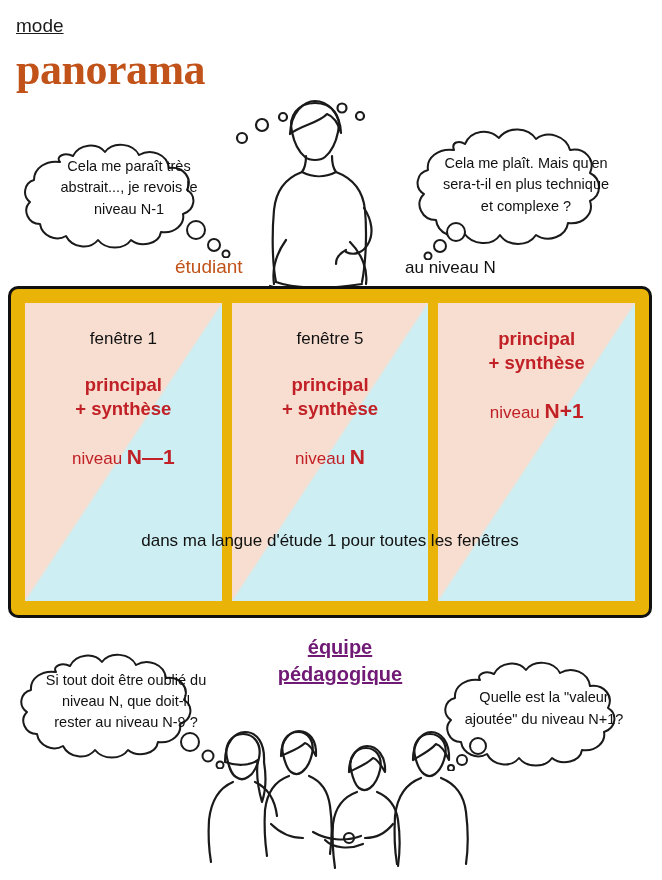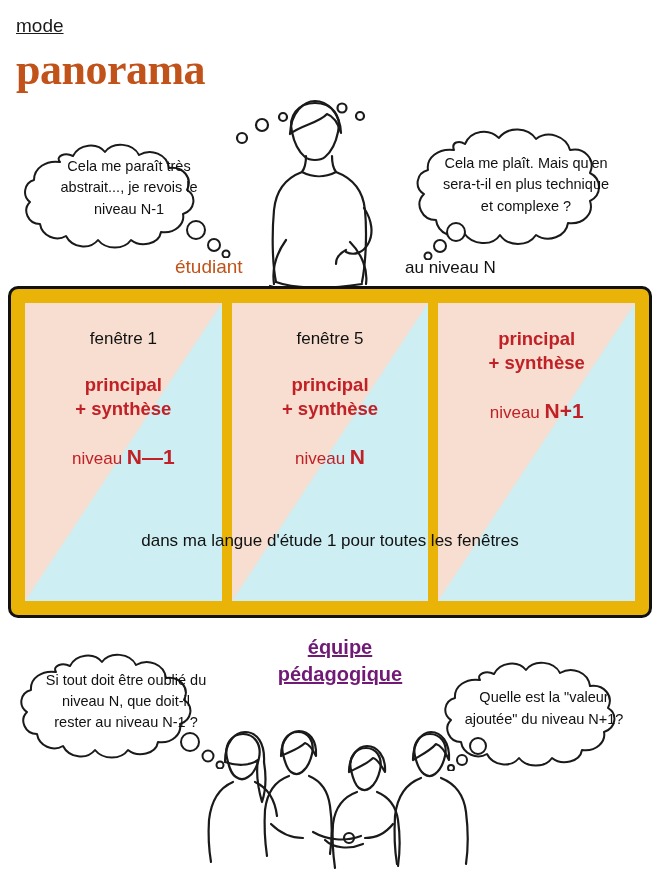--- a/index.html
+++ b/index.html
@@ -258,21 +258,21 @@
   <div class="bubble-text">Cela me plaît. Mais qu'en sera-t-il en plus technique et complexe ?</div>
 </div>
 
 <div class="bubble" id="bubble-team-left">
   <svg viewBox="0 0 212 135" width="212" height="135" fill="#ffffff" stroke="#1a1a1a" stroke-width="2" stroke-linejoin="round">
     <path d="M36 38 c-14 -2 -26 6 -25 18 c-11 3 -13 16 -4 22 c-8 8 -2 22 10 22 c2 12 16 18 26 12 c6 12 24 14 32 4 c8 10 26 10 33 0 c10 8 28 4 30 -8 c14 2 24 -8 22 -18 c12 -4 14 -18 4 -24 c6 -12 -4 -24 -18 -22 c-2 -14 -18 -20 -30 -13 c-6 -12 -26 -14 -34 -3 c-8 -10 -26 -8 -32 4 c-8 -4 -18 0 -14 6z"></path>
     <circle cx="170" cy="108" r="9"></circle>
     <circle cx="188" cy="122" r="5.5"></circle>
     <circle cx="200" cy="131" r="3.5"></circle>
   </svg>
-  <div class="bubble-text">Si tout doit être oublié du niveau N, que doit-il rester au niveau N-1 ?</div>
+  <div class="bubble-text">Si tout doit être oublié du niveau N, que doit-il rester au niveau N-9 ?</div>
 </div>
 
 <div class="bubble" id="bubble-team-right">
   <svg viewBox="0 0 204 125" width="204" height="125" fill="#ffffff" stroke="#1a1a1a" stroke-width="2" stroke-linejoin="round">
     <path d="M38 34 c-14 -2 -26 6 -25 18 c-11 3 -13 16 -4 22 c-8 8 -2 22 10 22 c2 12 16 18 26 12 c6 12 24 14 32 4 c8 10 26 10 33 0 c10 8 28 4 30 -8 c14 2 24 -8 22 -18 c12 -4 14 -18 4 -24 c6 -12 -4 -24 -18 -22 c-2 -14 -18 -20 -30 -13 c-6 -12 -26 -14 -34 -3 c-8 -10 -26 -8 -32 4 c-8 -4 -18 0 -14 6z"></path>
     <circle cx="36" cy="100" r="8"></circle>
     <circle cx="20" cy="114" r="5"></circle>
     <circle cx="9" cy="122" r="3"></circle>
   </svg>
   <div class="bubble-text">Quelle est la "valeur ajoutée" du niveau N+1?</div>

